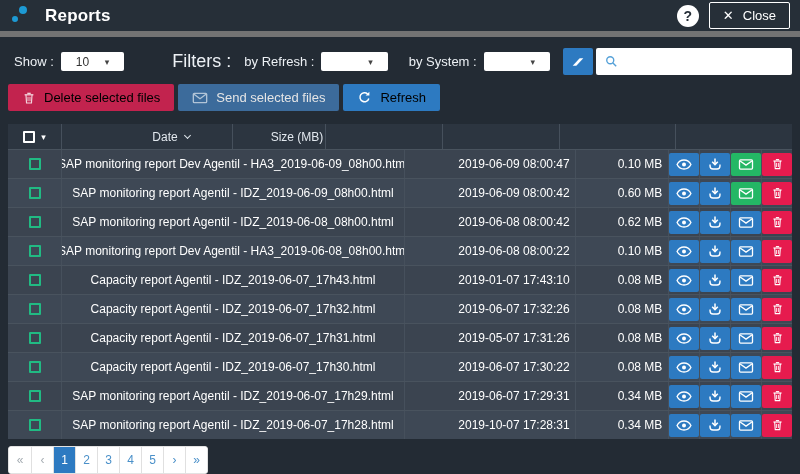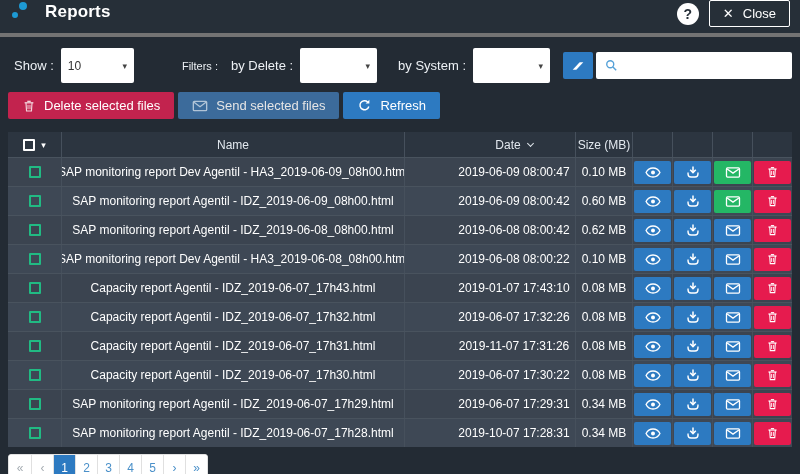--- a/index.html
+++ b/index.html
@@ -8,22 +8,22 @@
     width:800px; height:474px; overflow:hidden;
     background:var(--page-bg,#232b34);
     font-family:"Liberation Sans", sans-serif;
     color:#fff;
     -webkit-font-smoothing:antialiased;
   }
 
   
   .hdr {
     height:37px; background:var(--header-bg,#262f38);
-    border-bottom:4px solid #737373;
-    display:flex; align-items:flex-start; justify-content:space-between;
+    border-bottom:6px solid #737373;
+    display:flex; align-items:center; justify-content:space-between;
     padding:0 10px;
   }
   .hdr-left { display:flex; align-items:center; }
   .logo { position:relative; width:26px; height:24px; display:inline-block; }
   .ring { position:absolute; border-radius:50%; }
   .ring.big { width:7px; height:7px; border:4px solid var(--logo-blue,#1d9ad4); top:2px; left:9px; }
   .ring.small { width:4px; height:4px; border:3px solid var(--logo-blue,#1d9ad4); top:12px; left:2px; }
   .title { font-size:17px; font-weight:700; margin:0 0 0 9px; letter-spacing:.2px; }
   .hdr-right { display:flex; align-items:center; gap:10px; }
   .help-btn {
@@ -40,48 +40,48 @@
   }
   .close-x { font-size:13px; }
 
   
   .filters {
     display:flex; align-items:center;
     padding:11px 8px 9px 8px; font-size:13px; color:#edf1f5;
   }
   .flabel { margin:0 7px 0 6px; white-space:nowrap; }
   .select {
-    background:#fff; color:#333; height:35px; border-radius:2px;
+    background:#fff; color:#333; height:19px; border-radius:2px;
     display:flex; align-items:center; justify-content:space-between;
-    padding:0 7px; font-size:12px; cursor:pointer;
+    padding:0 15px; font-size:12px; cursor:pointer;
   }
   .sel-show { width:92px; }
   .sel-company { width:97px; }
   .sel-system { width:97px; }
   .caret { color:#444; font-size:9px; }
-  .lbl-filters { margin-left:48px; font-size:11px; }
+  .lbl-filters { margin-left:48px; font-size:18px; }
   .lbl-system { margin-left:21px; }
   .eraser-btn {
     margin-left:13px; width:30px; height:27px; border:none; border-radius:2px;
     background:var(--accent-blue,#2d7ac1); display:flex; align-items:center;
     justify-content:center; cursor:pointer; flex:none;
   }
   .search-box {
     margin-left:3px; flex:1; height:27px; background:#fff; border-radius:2px;
     display:flex; align-items:center; padding:0 8px; gap:6px;
   }
   .search-box input {
     border:none; outline:none; flex:1; height:100%; font-size:12px;
     font-family:"Liberation Sans", sans-serif; background:transparent; color:#333;
   }
 
   
   .toolbar { display:flex; gap:4px; padding:0 8px; }
   .tbtn {
-    height:27px; border:none; border-radius:2px; color:#ffffff; font-size:13px;
+    height:27px; border:none; border-radius:2px; color:#000000; font-size:13px;
     display:flex; align-items:center; gap:8px; padding:0 14px; cursor:pointer;
     font-family:"Liberation Sans", sans-serif;
   }
   .tbtn.danger { background:var(--toolbar-red,#c2234e); }
   .tbtn.send { background:#3c6b9b; color:#e5e5e5; }
   .tbtn.primary { background:var(--accent-blue,#2d7ac1); }
 
   
   .table { margin:13px 8px 0 8px; font-size:12px; }
   .thead {
@@ -92,21 +92,21 @@
   .trow:nth-child(even) { background:#3e4855; }
   .cell {
     display:flex; align-items:center; justify-content:center;
     border-right:1px solid #46505c; height:100%;
     overflow:hidden; white-space:nowrap;
   }
   .cell:last-child { border-right:none; }
   .c-check { width:54px; gap:6px; }
   .c-name { width:343px; }
   .c-date { width:123px;margin-left:48px; }
-  .c-size { width:57px; }
+  .c-size { width:57px;margin-left:36px; }
   .c-act { flex:1; }
   .hd-check {
     width:12px; height:12px; border:2px solid #fff; border-radius:1px;
     display:inline-block; cursor:pointer;
   }
   .hd-caret { color:#fff; font-size:9px; cursor:pointer; }
   .row-check {
     width:12px; height:12px; border:2px solid var(--checkbox-green,#21ba83);
     border-radius:1px; display:inline-block; cursor:pointer;
   }
@@ -163,21 +163,21 @@
     </div>
   </header>
 
   <div class="filters">
     <span class="flabel">Show :</span>
     <div class="select sel-show">
       <span>10</span>
       <span class="caret">▾</span>
     </div>
     <span class="flabel lbl-filters">Filters :</span>
-    <span class="flabel">by Delete :</span>
+    <span class="flabel">by Refresh :</span>
     <div class="select sel-company">
       <span></span>
       <span class="caret">▾</span>
     </div>
     <span class="flabel lbl-system">by System :</span>
     <div class="select sel-system">
       <span></span>
       <span class="caret">▾</span>
     </div>
     <button class="eraser-btn">
@@ -229,21 +229,20 @@
       <span>Refresh</span>
     </button>
   </div>
 
   <div class="table">
     <div class="thead">
       <div class="cell c-check">
         <span class="hd-check"></span>
         <span class="hd-caret">▾</span>
       </div>
-      <div class="cell c-name">Name</div>
       <div class="cell c-date">
         <span>Date</span>
         <span class="sort-chevron"></span>
       </div>
       <div class="cell c-size">Size (MB)</div>
       <div class="cell c-act"></div>
       <div class="cell c-act"></div>
       <div class="cell c-act"></div>
       <div class="cell c-act"></div>
     </div>
@@ -558,21 +557,21 @@
         </span>
       </button>
     </div>
   </div>
 
   <div class="trow">
     <div class="cell c-check">
       <span class="row-check"></span>
     </div>
     <div class="cell c-name">Capacity report Agentil - IDZ_2019-06-07_17h31.html</div>
-    <div class="cell c-date">2019-11-07 17:31:26</div>
+    <div class="cell c-date">2019-05-07 17:31:26</div>
     <div class="cell c-size">0.08 MB</div>
     <div class="cell c-act">
       <button class="act view">
         <span>
           <svg width="16" height="13" viewBox="0 0 24 18">
                   <path d="M12 2.2 C7 2.2 3.2 5.8 1.6 9 C3.2 12.2 7 15.8 12 15.8 S20.8 12.2 22.4 9 C20.8 5.8 17 2.2 12 2.2 Z" fill="none" stroke="#fff" stroke-width="2"></path>
                   <circle cx="12" cy="9" r="3" fill="#fff"></circle>
                 </svg>
         </span>
       </button>

